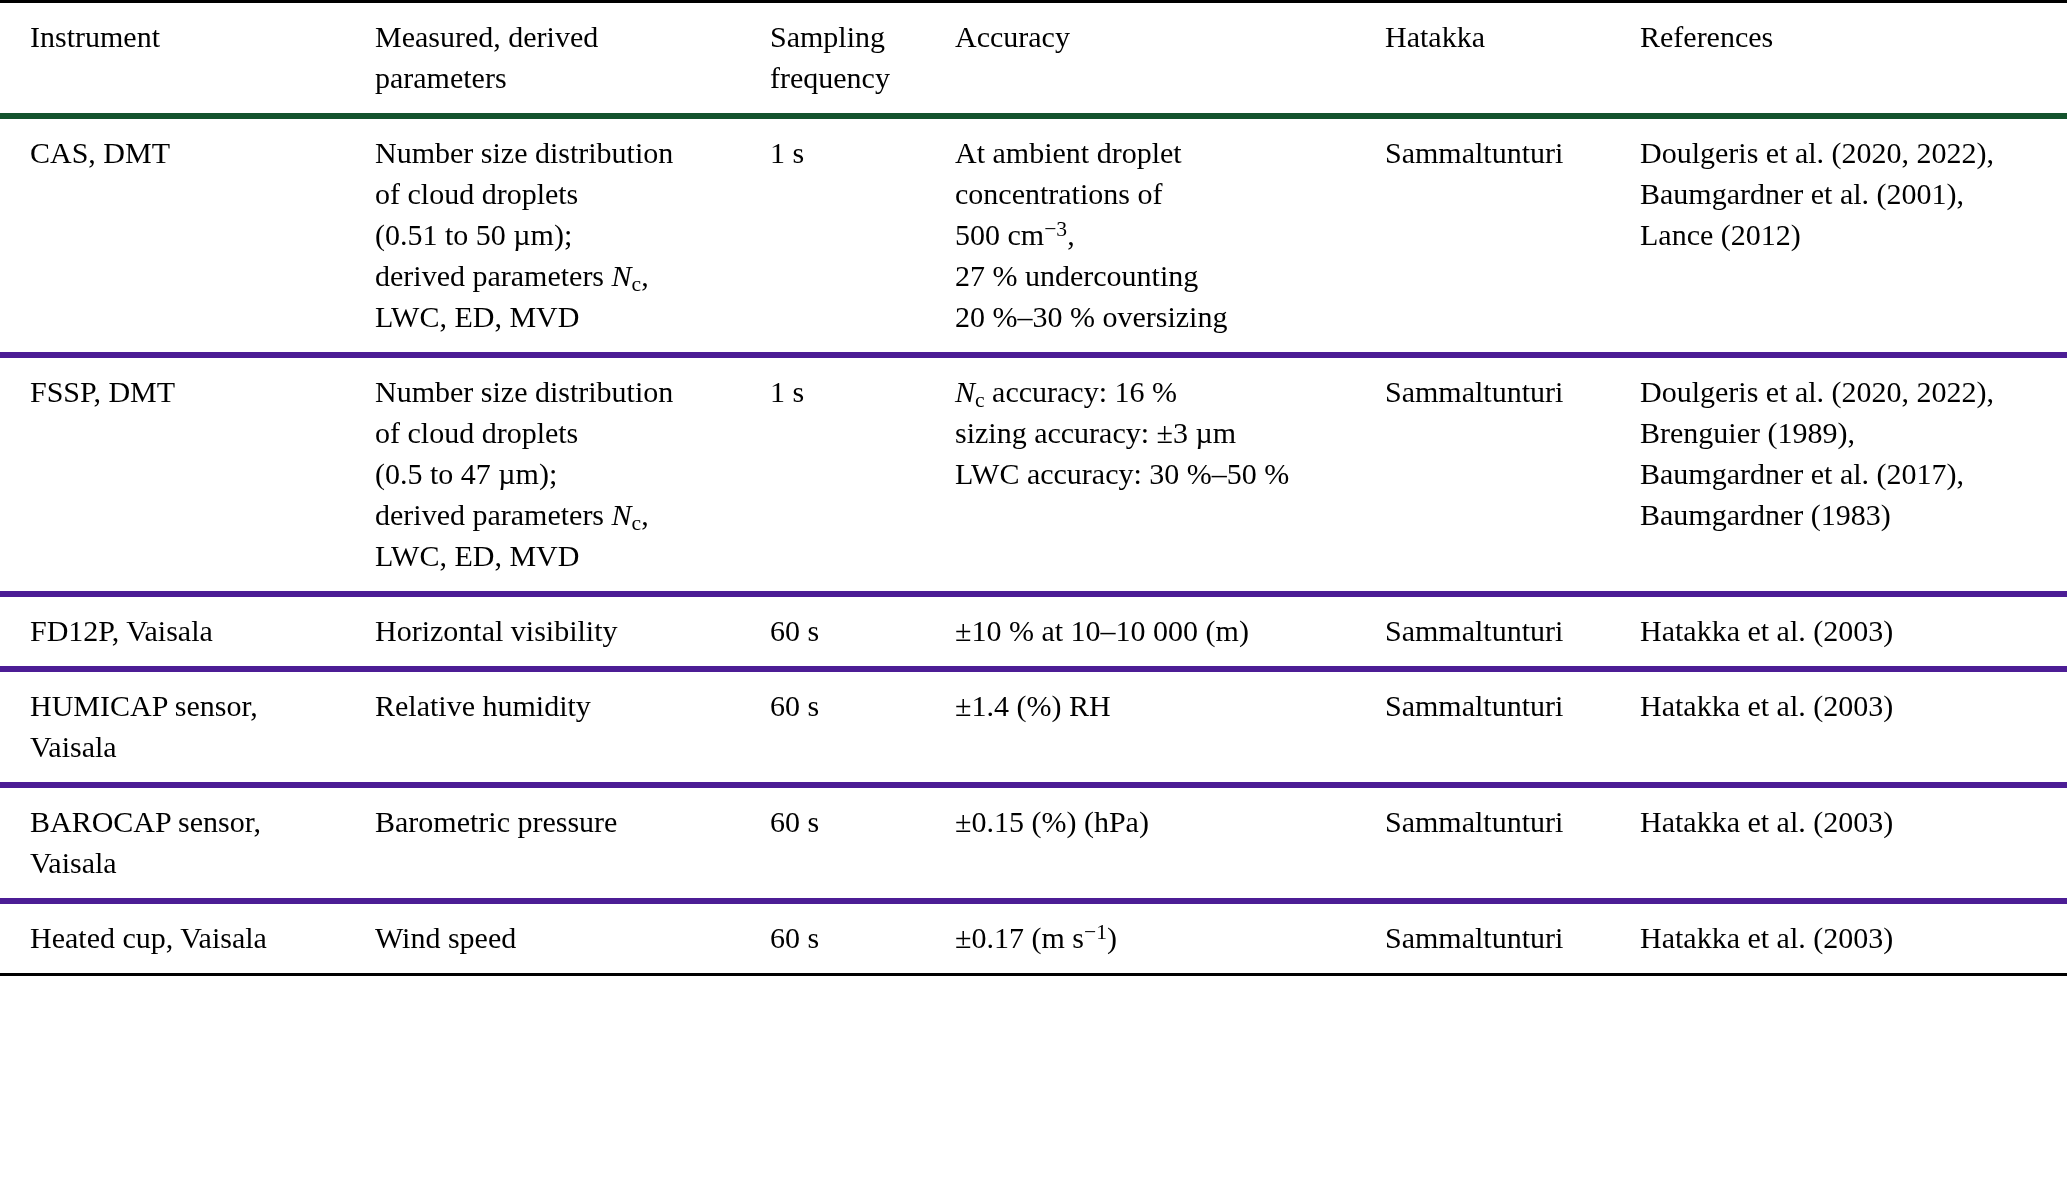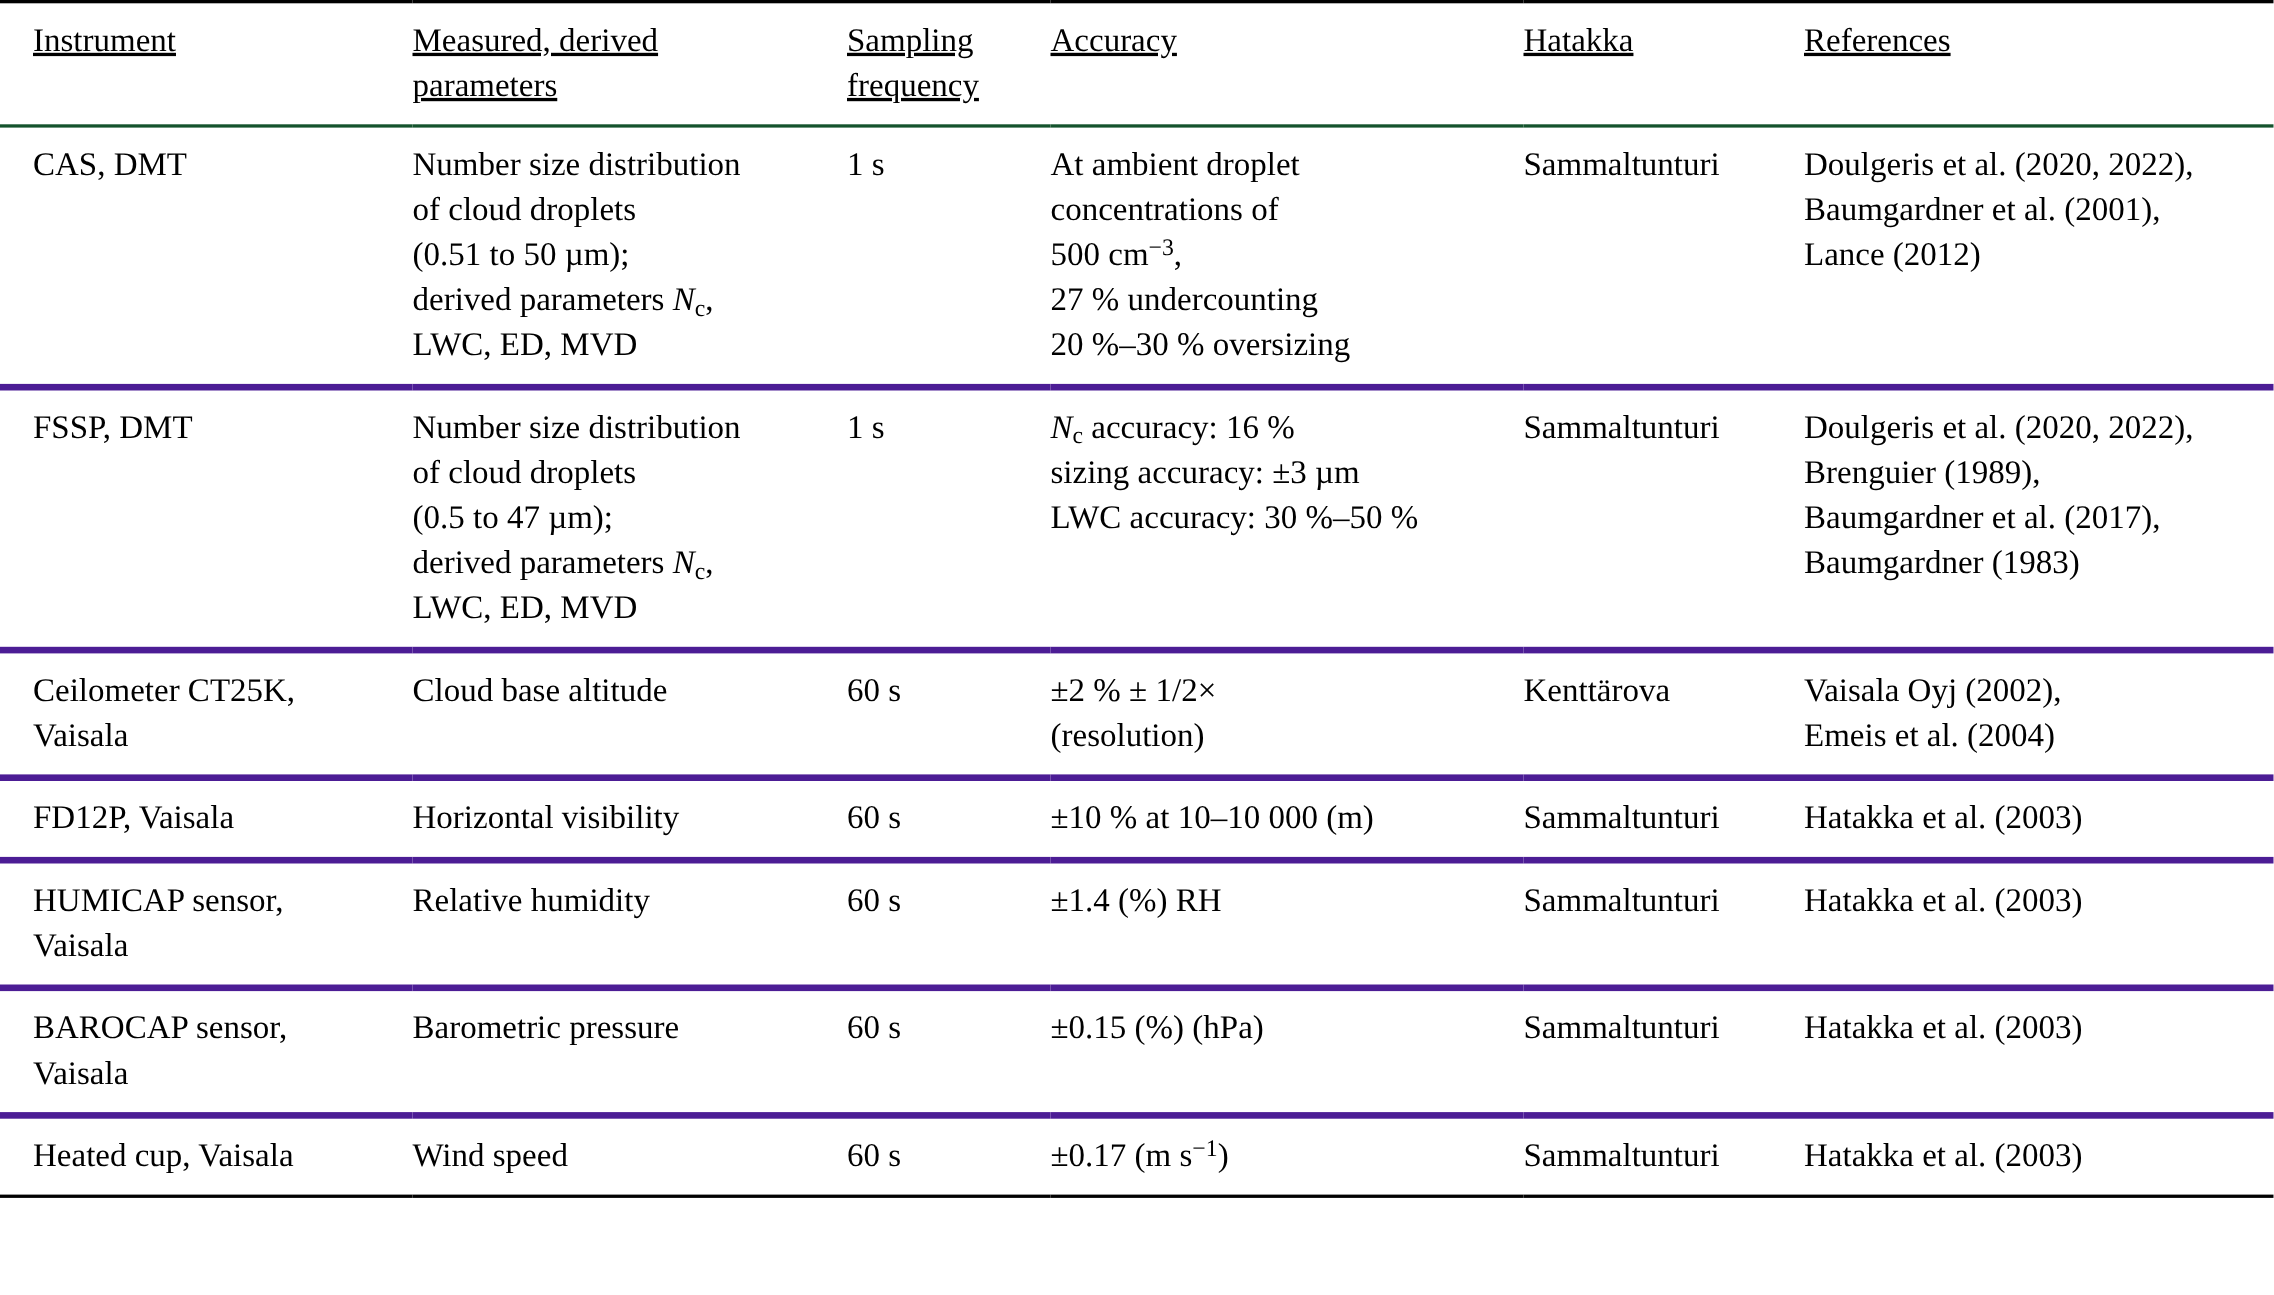--- a/index.html
+++ b/index.html
@@ -8,21 +8,21 @@
     width: 2067px;
     border-collapse: collapse;
     table-layout: fixed;
     font-family: "Liberation Serif", "DejaVu Serif", serif;
     font-size: 30px;
     line-height: 41px;
     color: #000000;
     border-top: 3px solid #000;
     border-bottom: 3px solid #000;
   }
-  .paper-table thead tr { border-bottom: 3px solid #14532d; text-decoration: underline; }
+  .paper-table thead tr { border-bottom: 6px solid #14532d; }
   .paper-table tbody tr { border-bottom: 6px solid #4c1d95; }
   .paper-table tbody tr:last-child { border-bottom: none; }
   .paper-table th, .paper-table td {
     vertical-align: top;
     text-align: left;
     font-weight: normal;
     padding: 13px 24px 15px 0;
   }
   .paper-table th:first-child, .paper-table td:first-child { padding-left: 30px; }
   .paper-table sup, .paper-table sub {
@@ -66,28 +66,20 @@
     </tr>
     <tr>
       <td>FSSP, DMT</td>
       <td>Number size distribution<br>of cloud droplets<br>(0.5 to 47 µm);<br>derived parameters <i>N</i><sub>c</sub>,<br>LWC, ED, MVD</td>
       <td>1 s</td>
       <td><i>N</i><sub>c</sub> accuracy: 16 %<br>sizing accuracy: ±3 µm<br>LWC accuracy: 30 %–50 %</td>
       <td>Sammaltunturi</td>
       <td>Doulgeris et al. (2020, 2022),<br>Brenguier (1989),<br>Baumgardner et al. (2017),<br>Baumgardner (1983)</td>
     </tr>
     <tr>
-      <td>Ceilometer CT25K,<br>Vaisala</td>
-      <td>Cloud base altitude</td>
-      <td>60 s</td>
-      <td>±2 % ± 1/2×<br>(resolution)</td>
-      <td>Kenttärova</td>
-      <td>Vaisala Oyj (2002),<br>Emeis et al. (2004)</td>
-    </tr>
-    <tr>
       <td>FD12P, Vaisala</td>
       <td>Horizontal visibility</td>
       <td>60 s</td>
       <td>±10 % at 10–10 000 (m)</td>
       <td>Sammaltunturi</td>
       <td>Hatakka et al. (2003)</td>
     </tr>
     <tr>
       <td>HUMICAP sensor,<br>Vaisala</td>
       <td>Relative humidity</td>

